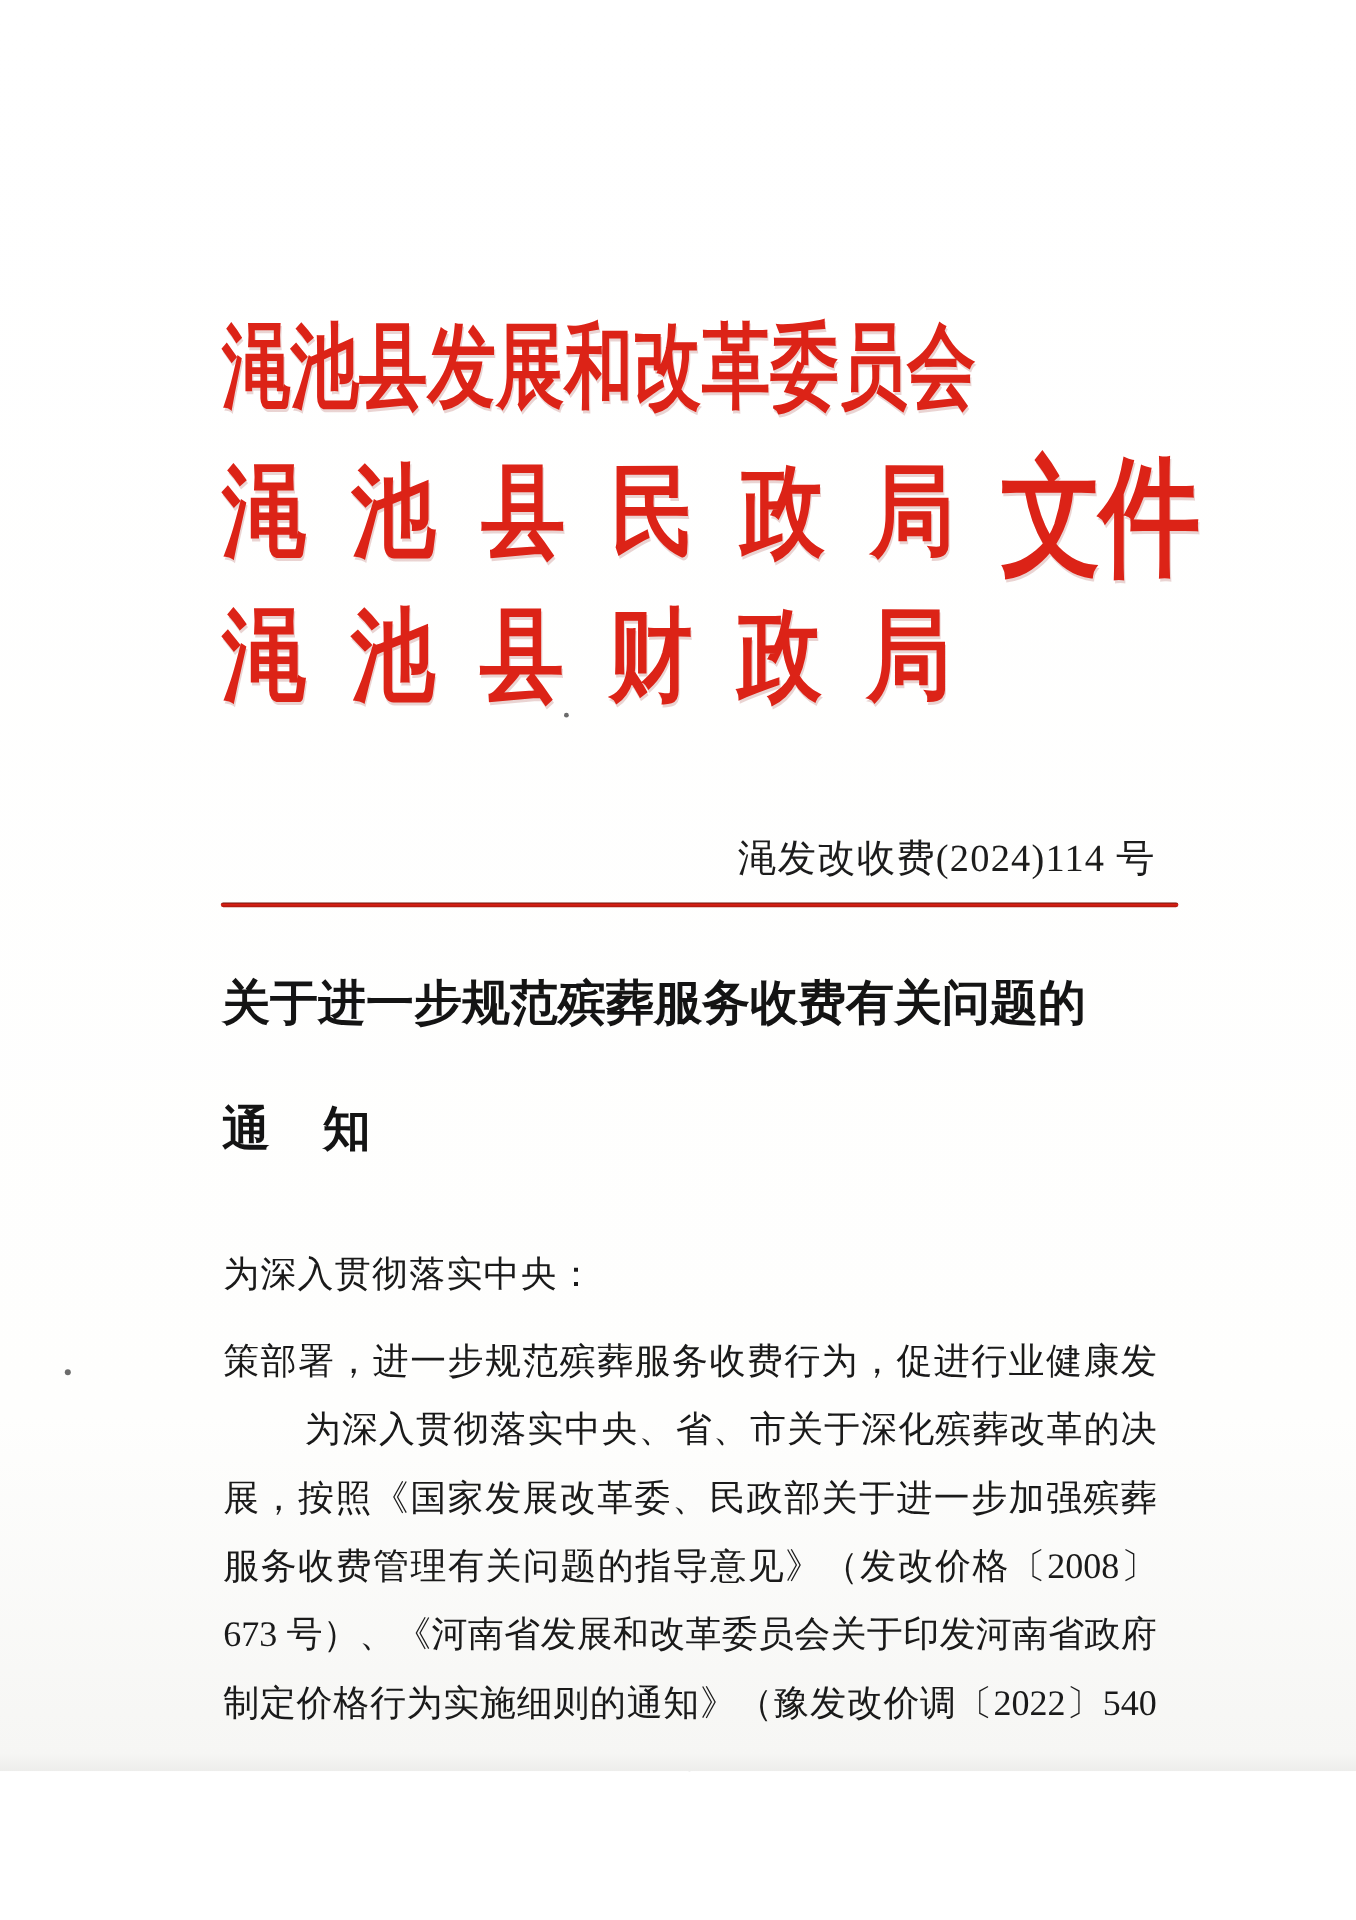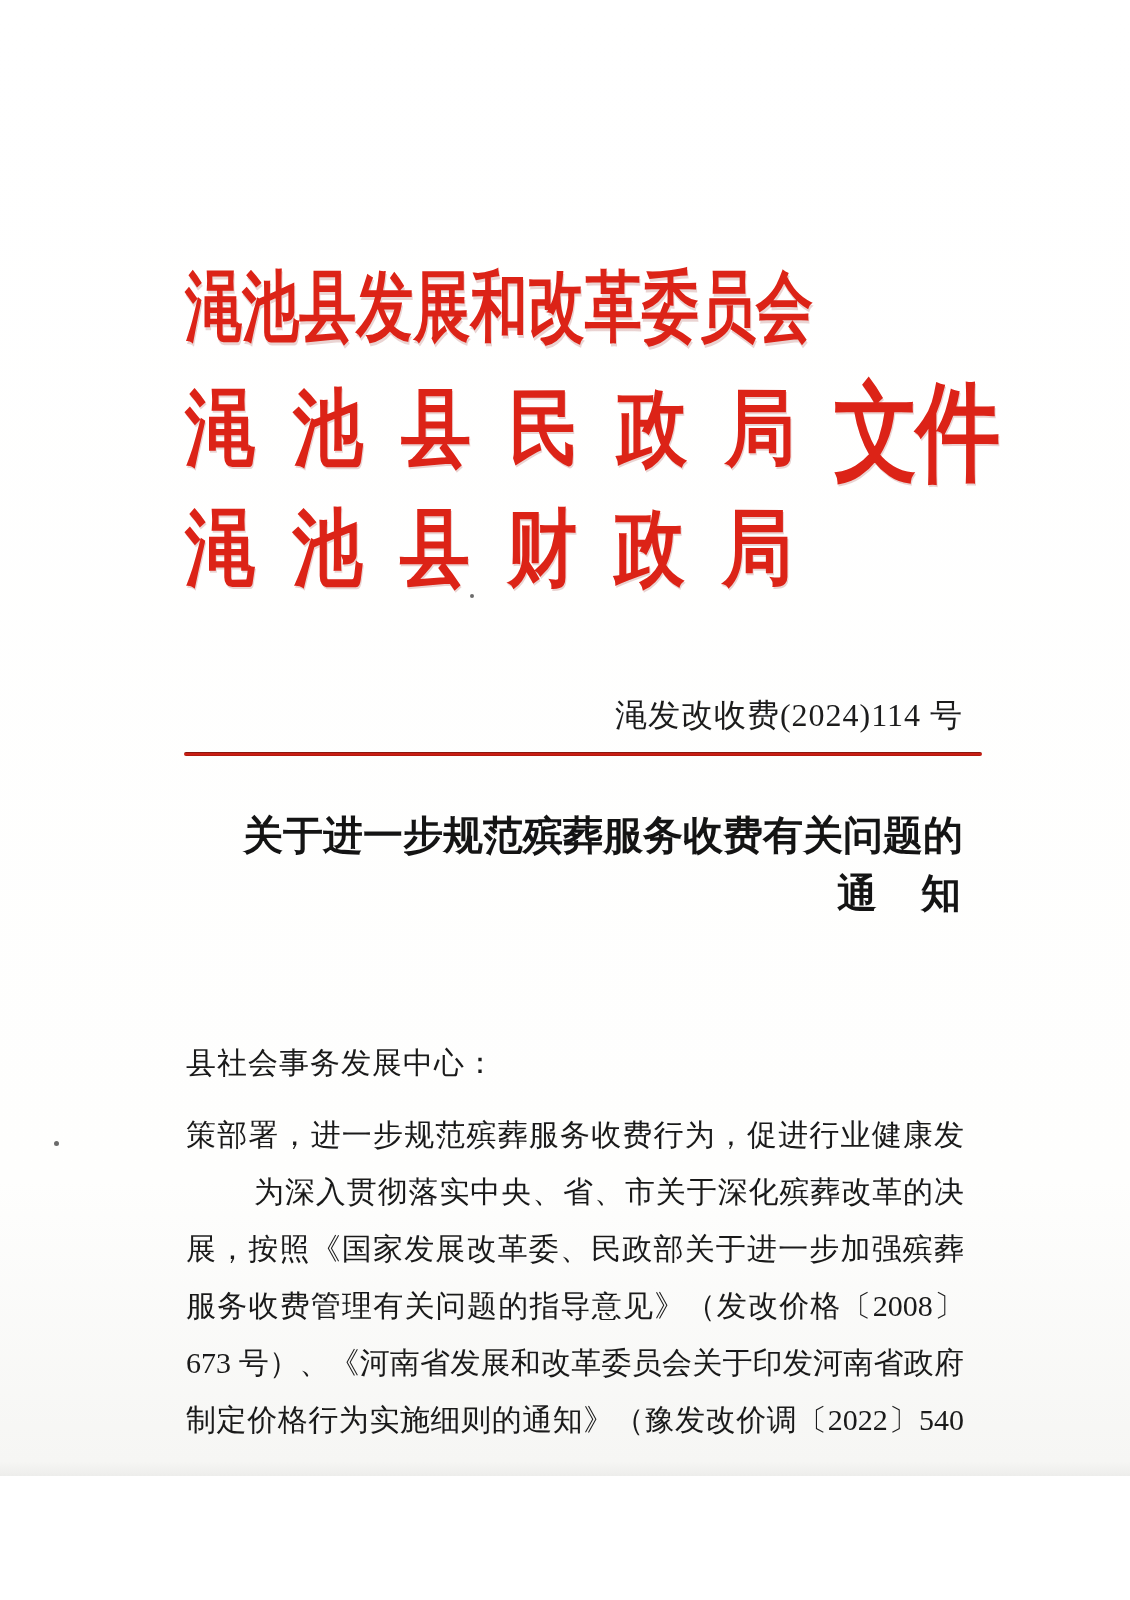--- a/index.html
+++ b/index.html
@@ -65,28 +65,28 @@
     height: 4px;
     background: linear-gradient(to bottom, #6e120b 0%, #d92015 45%, #a8170e 100%);
     border-radius: 2px;
   }
 
   
   .title-line {
     position: absolute;
     left: 185px;
     width: 778px;
-    text-align: right;
+    text-align: left;
     font-size: 40px;
     font-weight: 700;
     color: #141414;
     line-height: 1.1;
   }
   .title-1 { top: 814px; }
-  .title-2 { top: 872px; letter-spacing: 2px; }
+  .title-2 { top: 919px; letter-spacing: 2px; }
 
   
   .salutation {
     position: absolute;
     left: 186px;
     top: 1034px;
     font-size: 30px;
     line-height: 57px;
     letter-spacing: 1px;
     color: #1a1a1a;
@@ -143,21 +143,21 @@
   <div class="doc-type">文件</div>
   <div class="agency agency-3">渑池县财政局</div>
 
   <div class="doc-number">渑发改收费(2024)114 号</div>
 
   <div class="red-rule"></div>
 
   <div class="title-line title-1">关于进一步规范殡葬服务收费有关问题的</div>
   <div class="title-line title-2">通　知</div>
 
-  <div class="salutation">县社会事务发展中心：</div>
+  <div class="salutation">为深入贯彻落实中央：</div>
 
   <div class="body-lines">
     <div class="body-line">策部署，进一步规范殡葬服务收费行为，促进行业健康发</div>
     <div class="body-line indent">为深入贯彻落实中央、省、市关于深化殡葬改革的决</div>
     <div class="body-line">展，按照《国家发展改革委、民政部关于进一步加强殡葬</div>
     <div class="body-line">服务收费管理有关问题的指导意见》（发改价格〔2008〕</div>
     <div class="body-line">673 号）、《河南省发展和改革委员会关于印发河南省政府</div>
     <div class="body-line">制定价格行为实施细则的通知》（豫发改价调〔2022〕540</div>
   </div>
 

